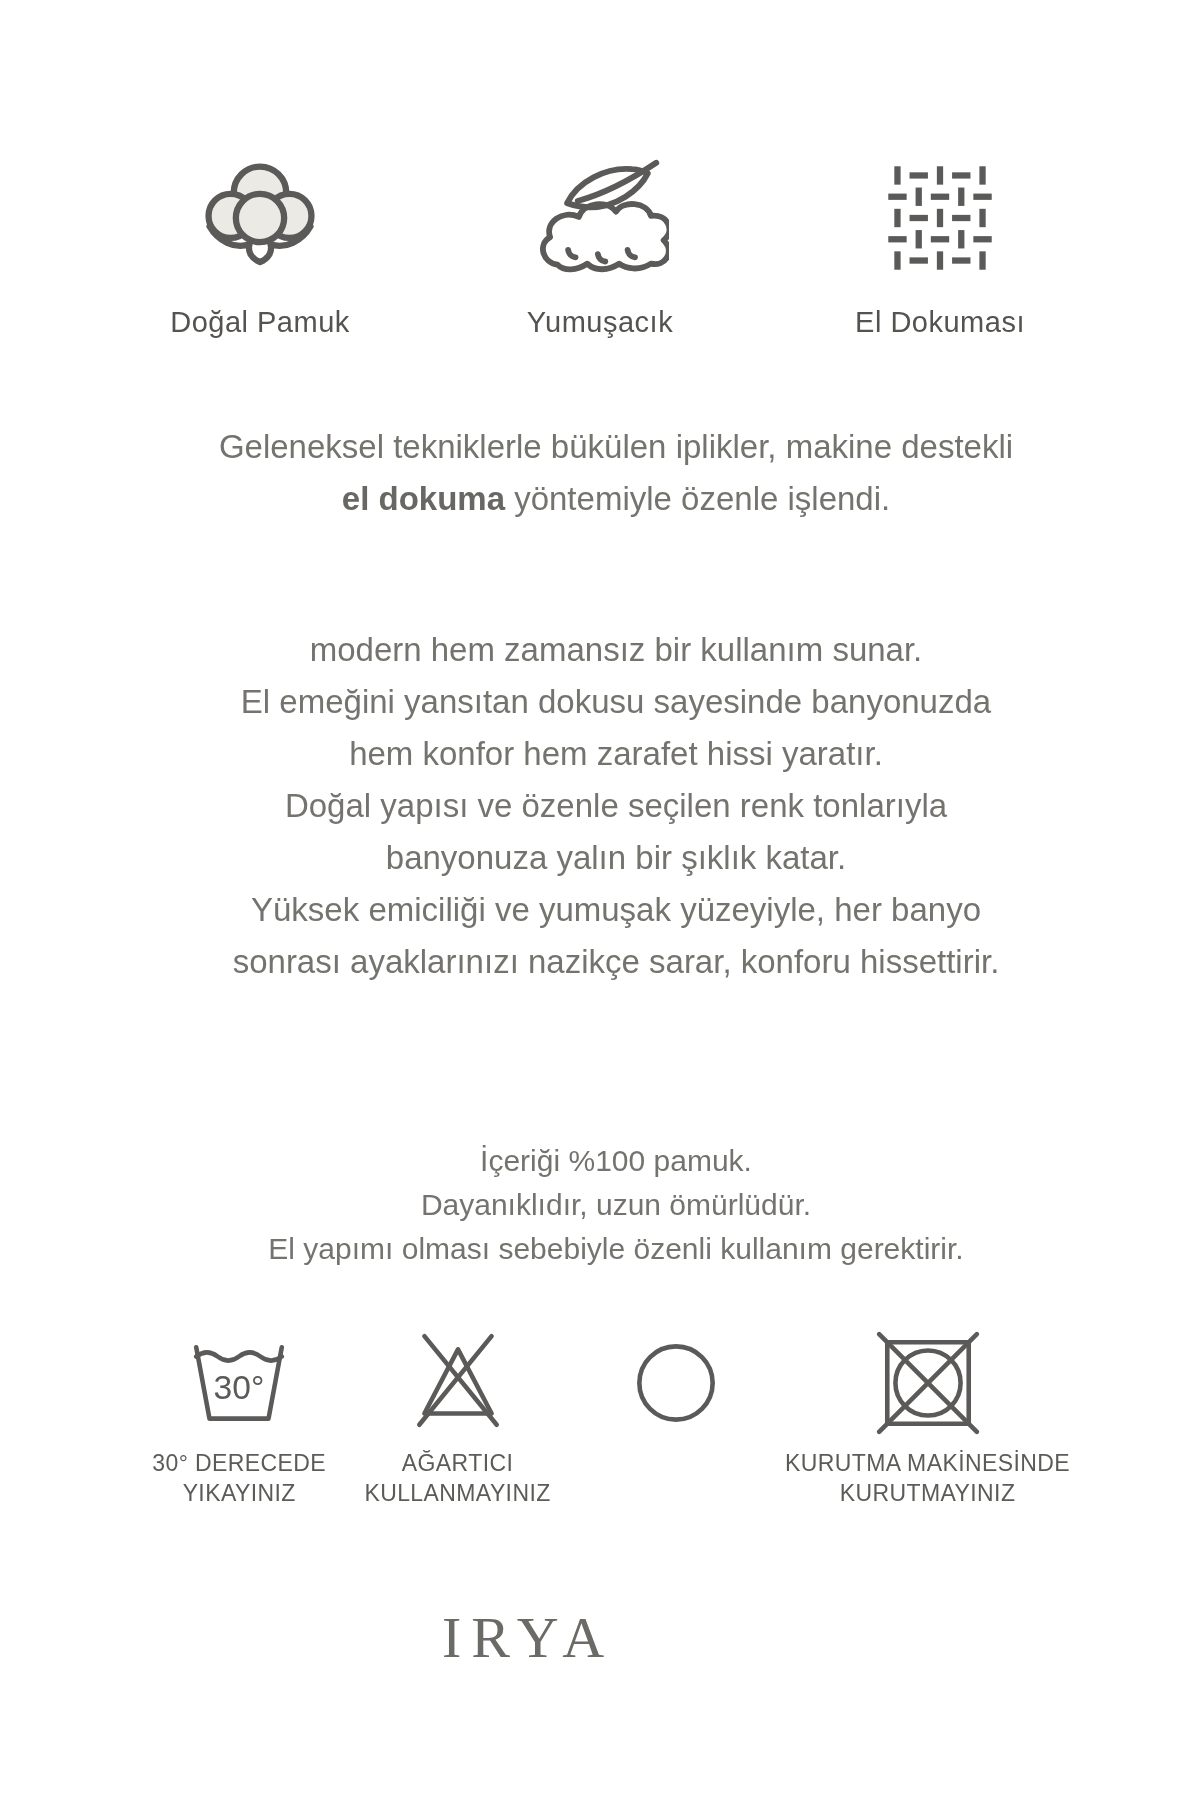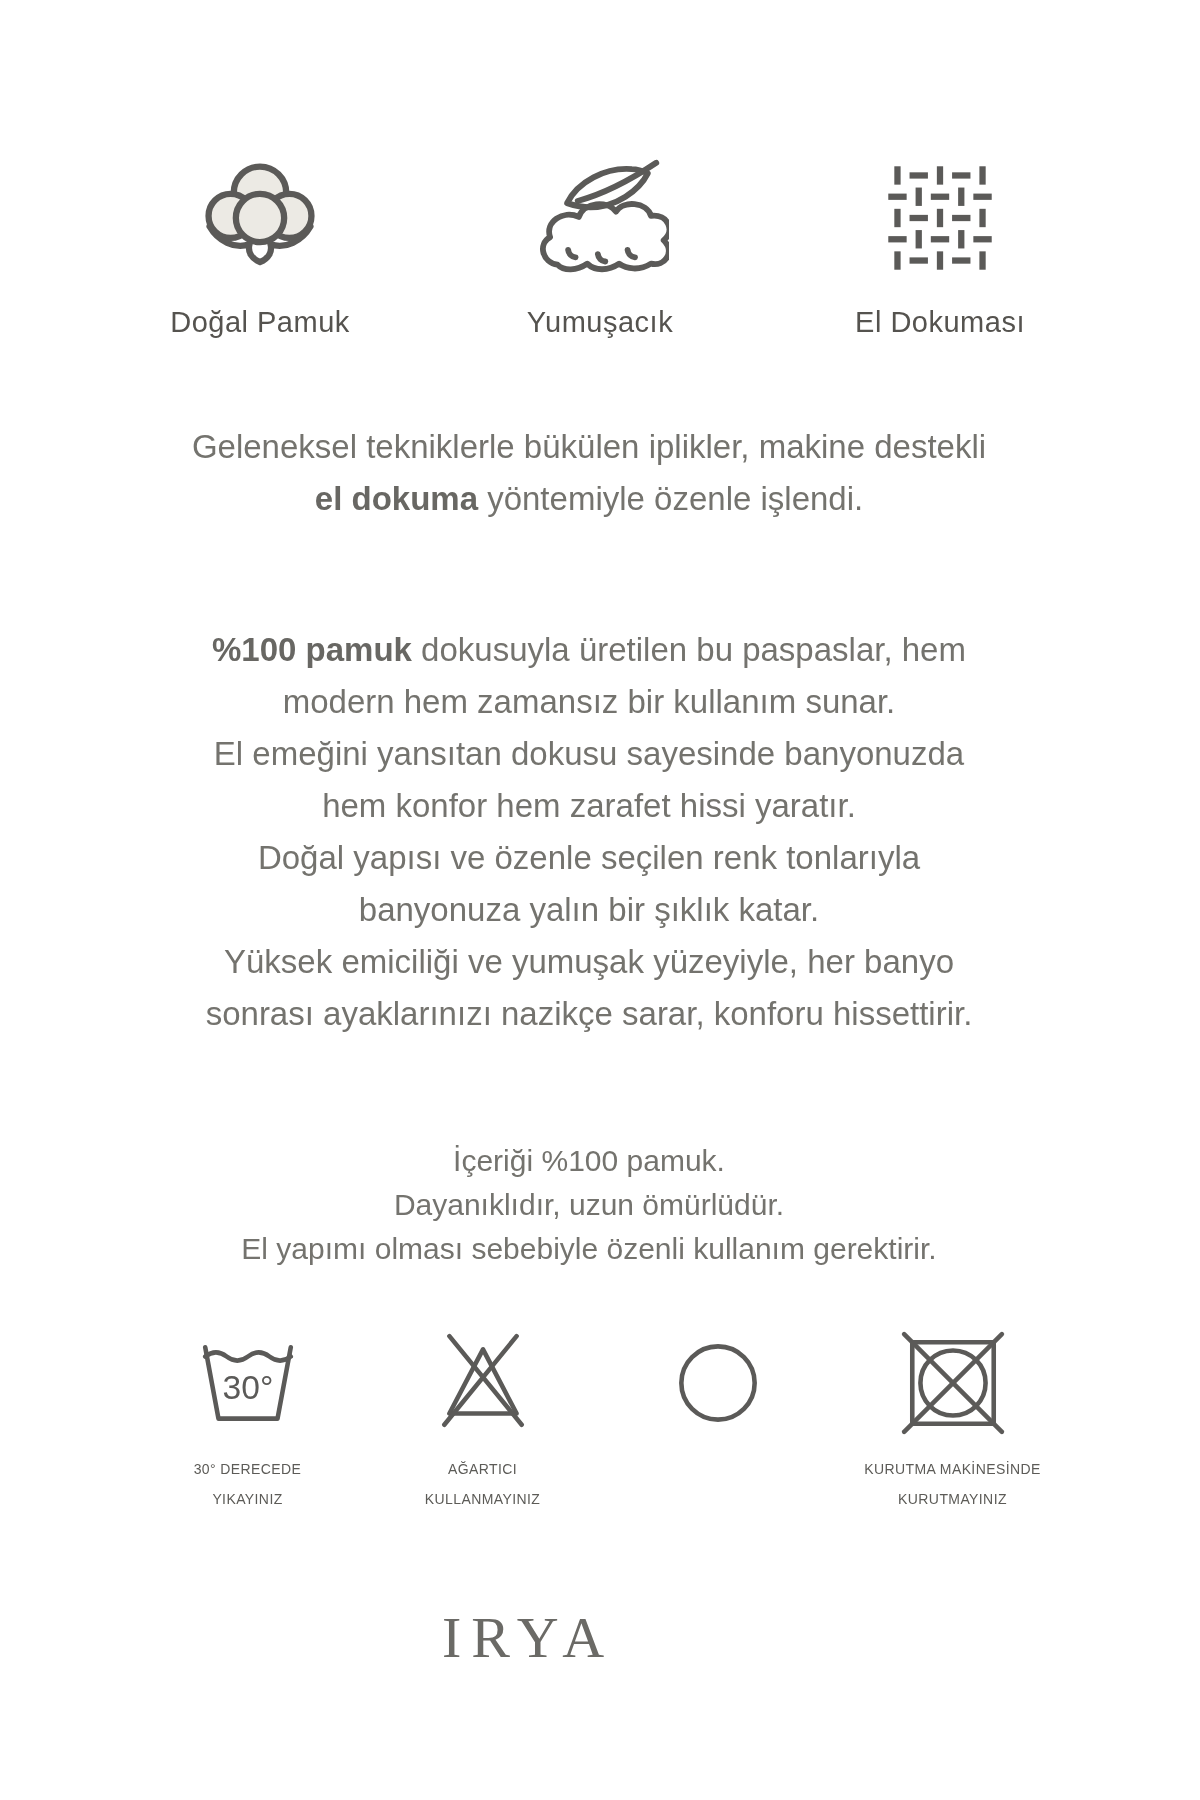--- a/index.html
+++ b/index.html
@@ -12,31 +12,31 @@
   }
   .icon-ink { color:#5B5A58; }
 
   
   .features { position:absolute; top:152px; left:90px; width:1020px; display:flex; }
   .feature { flex:1; display:flex; flex-direction:column; align-items:center; }
   .feature-iconbox { height:132px; display:flex; align-items:center; justify-content:center; }
   .feature-label { margin-top:22px; font-size:29px; letter-spacing:0.5px; color:#55534F; white-space:nowrap; }
 
   
-  .para { position:absolute; left:49px; width:1080px; text-align:center; }
+  .para { position:absolute; left:76px; width:1080px; text-align:center; }
   .intro { top:421px; font-size:33px; line-height:52px; }
   .desc  { top:624px; font-size:33px; line-height:52px; }
   .para b { font-weight:bold; color:#686763; }
   .content-info { top:1131px; font-size:30px; line-height:44px;margin-top:8px; }
 
   
   .care { position:absolute; top:1326px; left:130px; width:940px; display:flex; }
   .care-item { flex:1; display:flex; flex-direction:column; align-items:center; }
   .care-iconbox { height:114px; display:flex; align-items:center; justify-content:center; }
-  .care-label { margin-top:14px; font-size:14px; line-height:30px; letter-spacing:0.4px;
+  .care-label { margin-top:8px; font-size:23px; line-height:30px; letter-spacing:0.4px;
                 color:#5C5B57; text-align:center; white-space:nowrap; }
 
   
   .logo { position:absolute; top:1604px; left:0; width:1056px; text-align:center;
           font-family:"Liberation Serif", serif; font-size:58px; letter-spacing:10px;
           color:#6B6A66; }
 
   svg { display:block; }
   svg text { font-family:"Liberation Sans", sans-serif; }
 </style>
@@ -114,21 +114,20 @@
       <div class="feature-label">El Dokuması</div>
     </div>
   </div>
 
   <div class="para intro">
     <div><span>Geleneksel tekniklerle bükülen iplikler, makine destekli</span></div>
     <div><b>el dokuma</b><span> yöntemiyle özenle işlendi.</span></div>
   </div>
 
   <div class="para desc">
-    <div><b>%100 pamuk</b><span> dokusuyla üretilen bu paspaslar, hem</span></div>
     <div>modern hem zamansız bir kullanım sunar.</div>
     <div>El emeğini yansıtan dokusu sayesinde banyonuzda</div>
     <div>hem konfor hem zarafet hissi yaratır.</div>
     <div>Doğal yapısı ve özenle seçilen renk tonlarıyla</div>
     <div>banyonuza yalın bir şıklık katar.</div>
     <div>Yüksek emiciliği ve yumuşak yüzeyiyle, her banyo</div>
     <div>sonrası ayaklarınızı nazikçe sarar, konforu hissettirir.</div>
   </div>
 
   <div class="para content-info">

